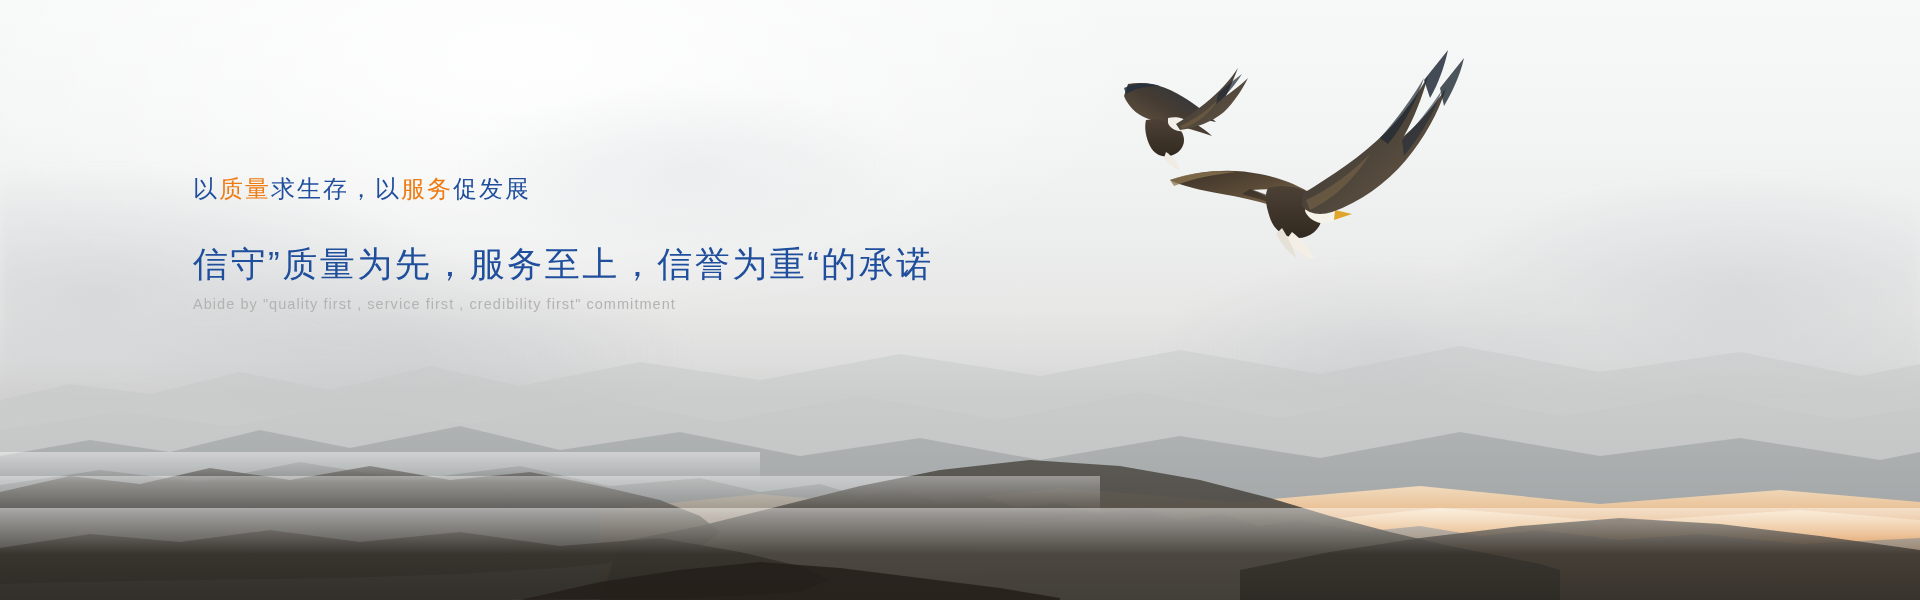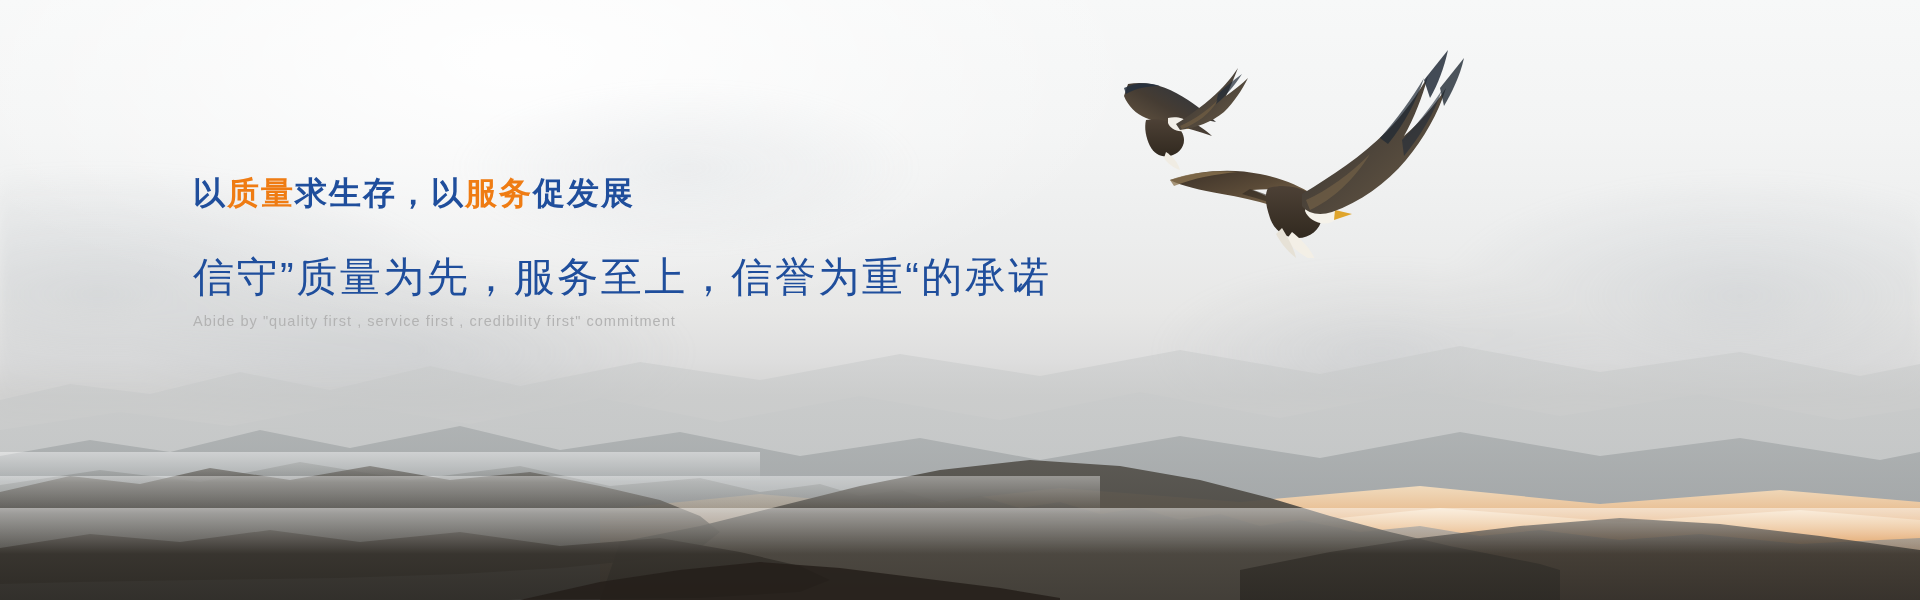--- a/index.html
+++ b/index.html
@@ -64,41 +64,41 @@
   .mountains svg { display: block; width: 1920px; height: 320px; }
 
   
   .copy {
     position: absolute;
     left: 193px;
     top: 175px;
     width: 1000px;
   }
   .headline {
-    font-size: 32px;
+    font-size: 24px;
     line-height: 1.18;
     letter-spacing: 2px;
     color: #1f4e9c;
     white-space: nowrap;
-    font-weight: 700;
+    font-weight: 400;
   }
   .headline .hl {
     color: #ef7c13;
   }
   .sub {
     margin-top: 10px;
     font-size: 15px;
     letter-spacing: 1.1px;
     color: #b6b6b6;
     white-space: nowrap;
     font-weight: 400;
   }
   .headline2 {
     margin-top: 40px;
-    font-size: 41px;
+    font-size: 35px;
     line-height: 1.2;
     letter-spacing: 2.5px;
     color: #1f4e9c;
     white-space: nowrap;
     font-weight: 400;
   }
   .sub2 {
     margin-top: 11px;
     font-size: 14.5px;
     letter-spacing: 1.05px;

